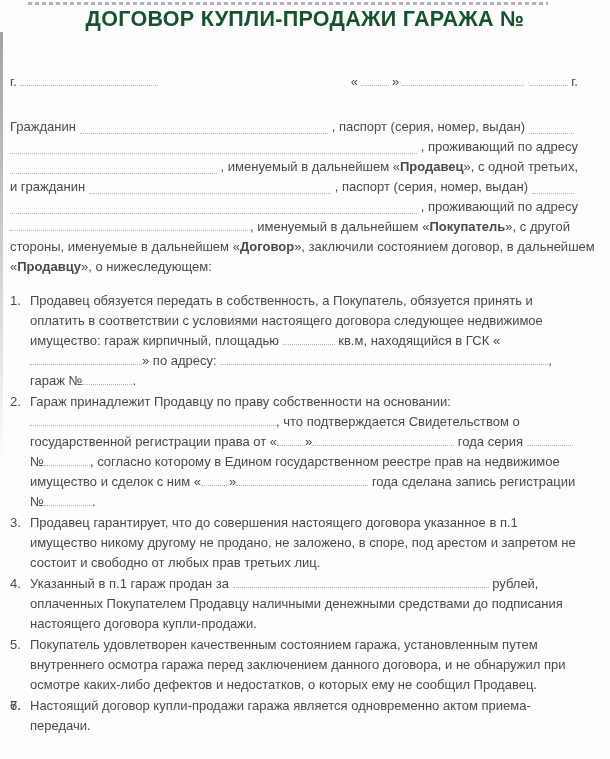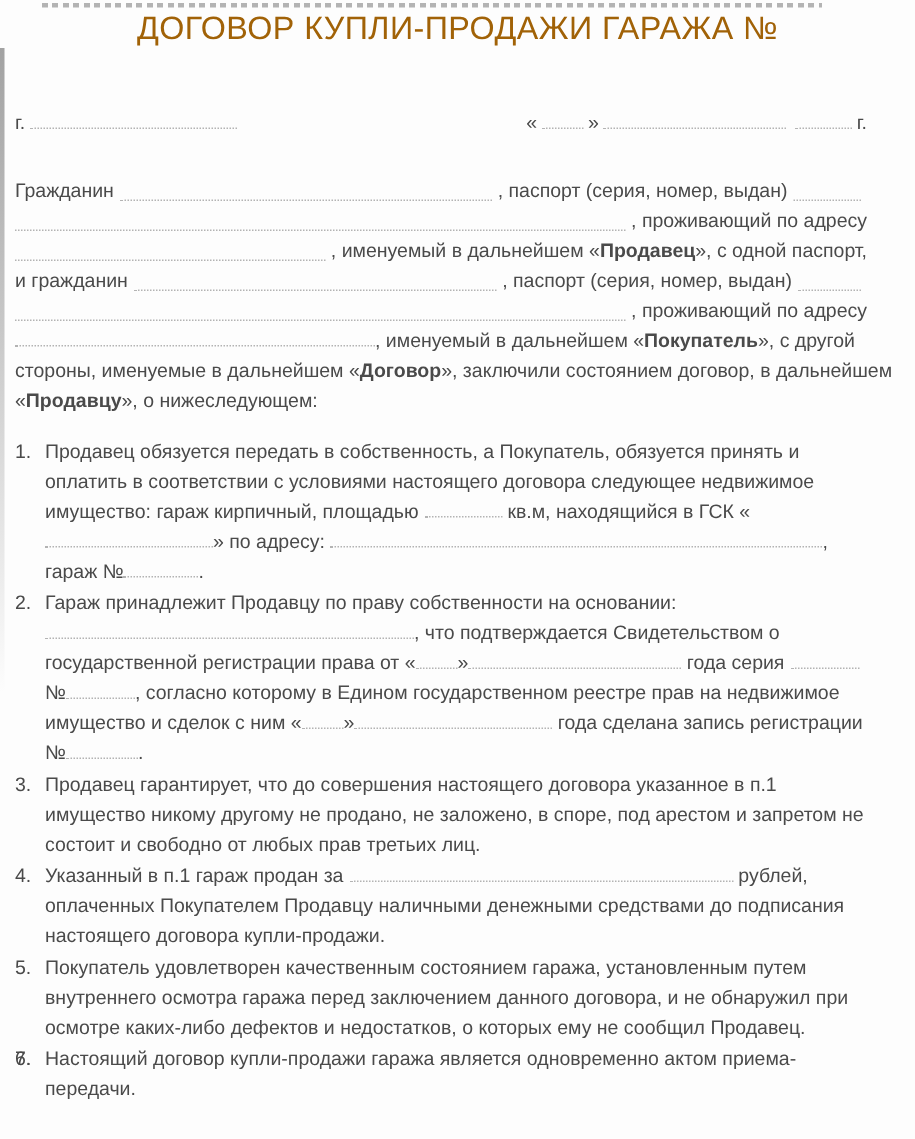--- a/index.html
+++ b/index.html
@@ -10,22 +10,22 @@
   
   .art-top {
     position:absolute; top:2px; left:28px; width:520px; height:3px;
     background:repeating-linear-gradient(90deg, rgba(140,140,140,.65) 0 4px, rgba(140,140,140,0) 4px 7px);
   }
   .art-left {
     position:absolute; top:32px; left:0; width:3px; height:430px;
     background:linear-gradient(180deg, #a2a2a2, #c9c9c9 45%, rgba(220,220,220,0));
   }
   .title {
-    padding-top:7px; text-align:center; font-size:21.5px; font-weight:normal;
-    color:#a16207; letter-spacing:.3px;
+    padding-top:7px; text-align:center; font-size:21.5px; font-weight:bold;
+    color:#14532d; letter-spacing:.3px;
   }
   .dateline {
     position:absolute; top:74px; left:10px; right:32px; height:20px;
     display:flex; justify-content:space-between; align-items:baseline; font-size:13px;
   }
   .dl-group { display:flex; align-items:baseline; }
   
   .bl {
     display:inline-block; border-bottom:1px dotted #b3b3b3; height:13px;
     vertical-align:baseline;
@@ -73,21 +73,21 @@
       <span class="bl" style="width:45px; margin-left:4px"></span>
     </div>
     <div class="iline iline-flex">
       <span class="bl grow"></span>
       <span>, проживающий по адресу</span>
     </div>
     <div class="iline iline-flex">
       <span class="bl grow"></span>
       <span>, именуемый в дальнейшем «</span>
         <span class="b">Продавец</span>
-        <span>», с одной паспорт,</span>
+        <span>», с одной третьих,</span>
     </div>
     <div class="iline iline-flex">
       <span>и гражданин</span>
       <span class="bl grow" style="margin-left:4px"></span>
       <span>, паспорт (серия, номер, выдан)</span>
       <span class="bl" style="width:42px; margin-left:4px"></span>
     </div>
     <div class="iline iline-flex">
       <span class="bl grow"></span>
       <span>, проживающий по адресу</span>

